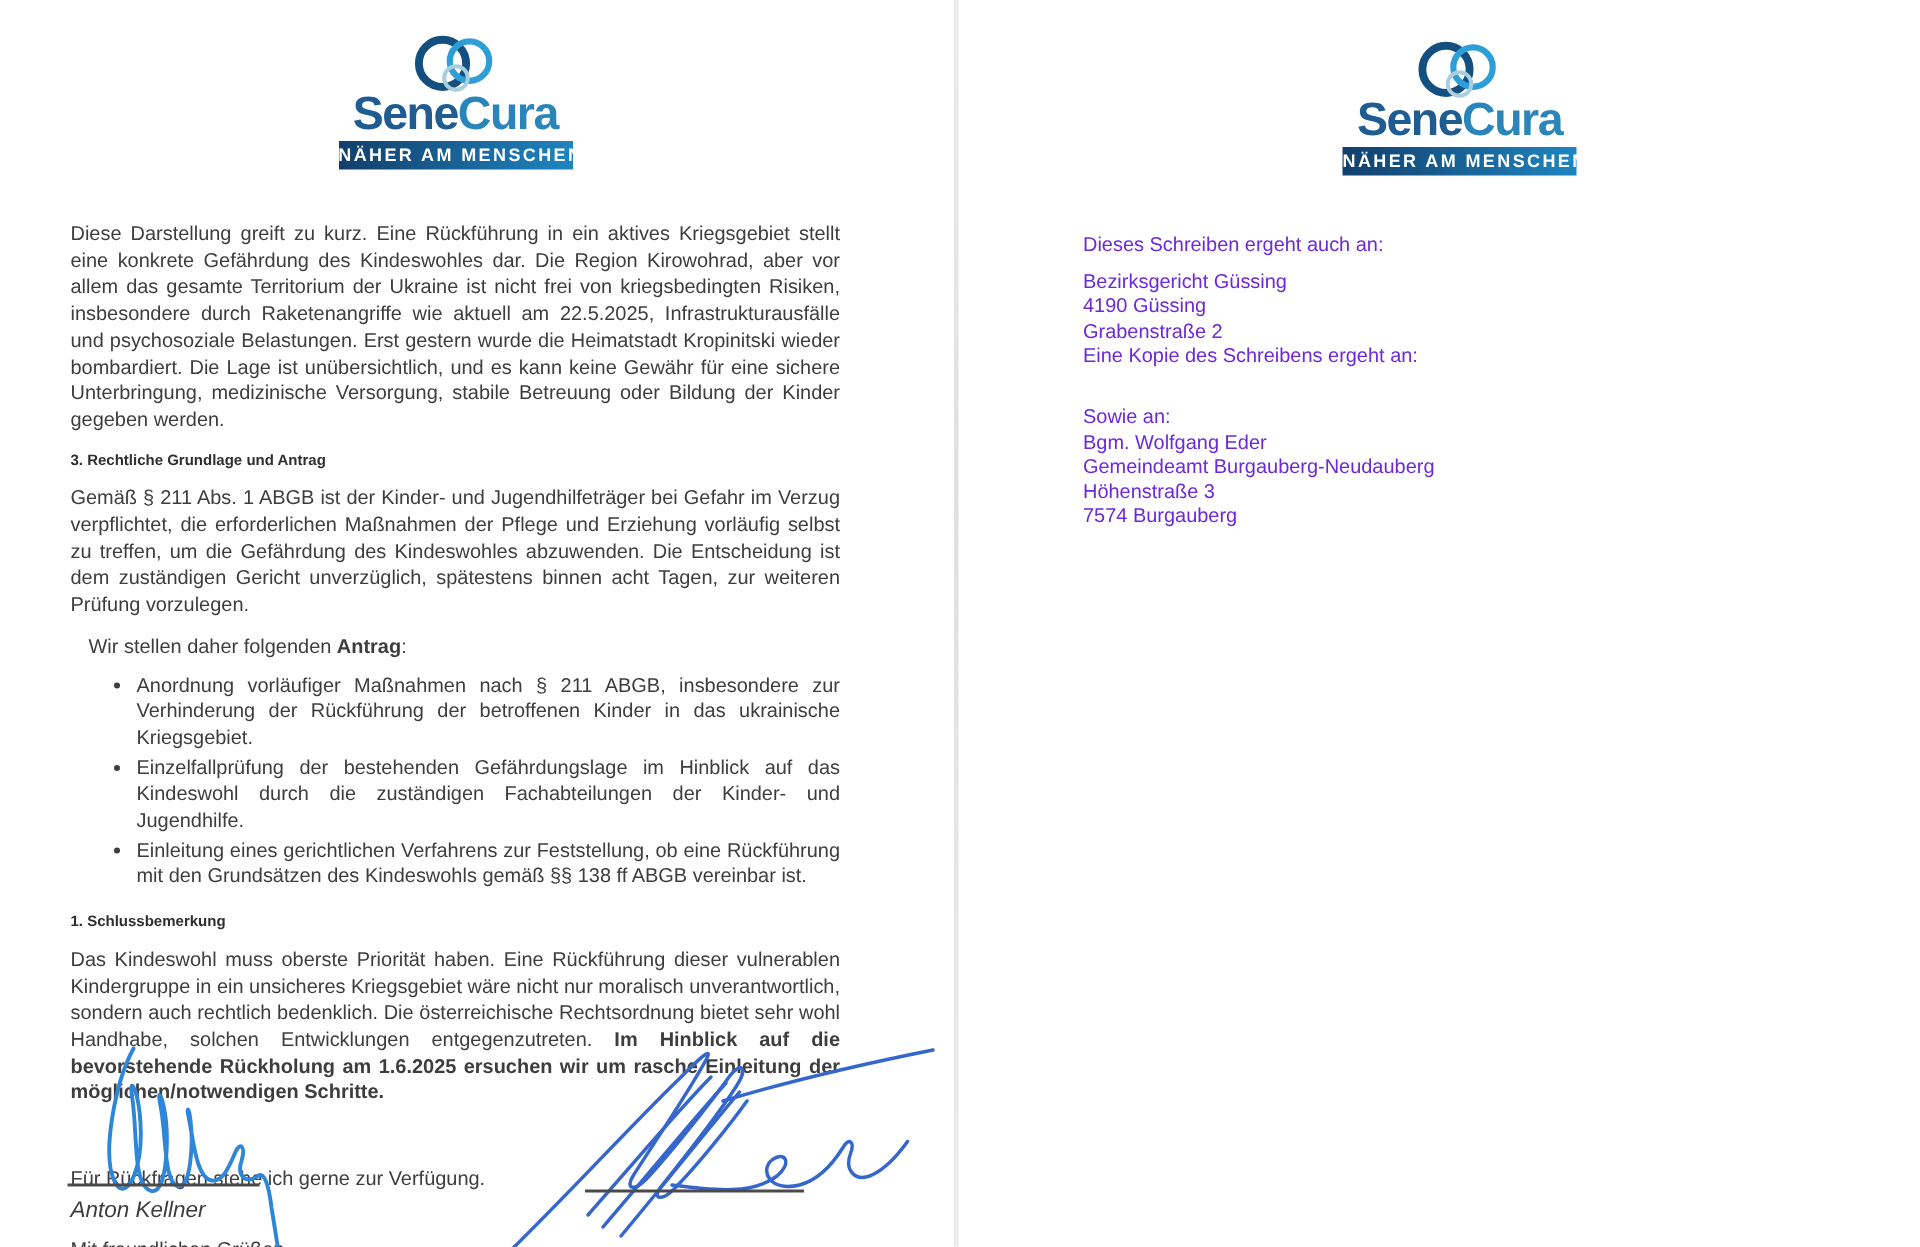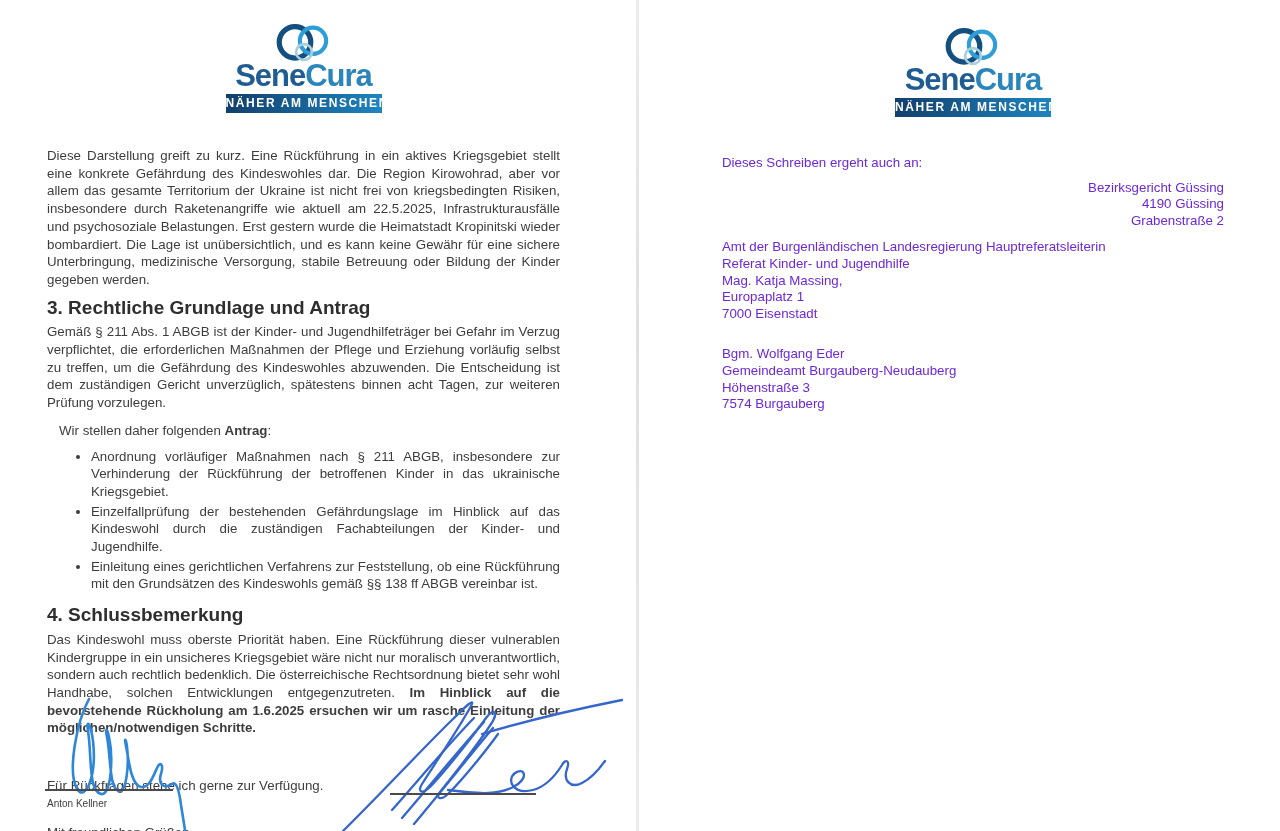--- a/index.html
+++ b/index.html
@@ -41,57 +41,57 @@
 
   
   .body-col {
     margin: 34px 77px 0 47px;
     color: #3d3d3d;
     font-size: 13.3px; line-height: 17.7px;
   }
   .body-col p { margin: 0; }
   .just { text-align: justify; }
   h3.sect {
-    font-size: 19px; color: #2e2e2e;
+    font-size: 10px; color: #2e2e2e;
     margin: 10px 0 7px 0; line-height: 17.7px;
   }
   h3.s4 { margin-top: 13px; }
   p.antrag-intro { margin: 10px 0 8px 12px; }
   ul.antrag-list {
     margin: 0; padding: 0 0 0 44px; list-style: disc;
   }
   ul.antrag-list li { text-align: justify; margin-bottom: 2px; }
   p.contact { margin-top: 40px; }
   p.closing { margin-top: 29px; }
 
   
   .sig-line {
     position: absolute; height: 2px; background: #4a4a4a;
   }
   .sig-line-left  { left: 45px;  top: 789px; width: 128px; }
   .sig-line-right { left: 390px; top: 793px; width: 146px; }
   .sig-name {
-    position: absolute; font-size: 10px; color: #3d3d3d;
+    position: absolute; font-size: 15px; color: #3d3d3d; font-style: italic;
   }
   .sig-name-left  { left: 47px;  top: 798px; }
   .sig-name-right { left: 405px; top: 802px; margin-top: 40px; }
   .sig-svg { position: absolute; overflow: visible; }
   .sig-svg-left  { left: 55px;  top: 693px; }
   .sig-svg-right { left: 330px; top: 688px; }
 
   
   .right-col {
     margin: 38px 56px 0 82px;
     color: #6d28d9;
     font-size: 13.3px; line-height: 16.6px;
   }
   .right-col .label  { margin: 0; }
   .addr { margin: 0; }
   .addr div { margin: 0; }
-  .addr1 { margin-top: 8px; text-align: right; }
+  .addr1 { margin-top: 8px; }
   .label2 { margin-top: 31px; }
   .addr2 { margin-top: 10px; }
   .block3 { margin-top: 24px; }
 </style>
 </head>
 <body>
 
 <div class="sheet page-left">
 
   <div class="logo">
@@ -111,21 +111,21 @@
     <p class="just">Gemäß § 211 Abs. 1 ABGB ist der Kinder- und Jugendhilfeträger bei Gefahr im Verzug verpflichtet, die erforderlichen Maßnahmen der Pflege und Erziehung vorläufig selbst zu treffen, um die Gefährdung des Kindeswohles abzuwenden. Die Entscheidung ist dem zuständigen Gericht unverzüglich, spätestens binnen acht Tagen, zur weiteren Prüfung vorzulegen.</p>
 
     <p class="antrag-intro"><span>Wir stellen daher folgenden </span><strong>Antrag</strong><span>:</span></p>
 
     <ul class="antrag-list">
       <li>Anordnung vorläufiger Maßnahmen nach § 211 ABGB, insbesondere zur Verhinderung der Rückführung der betroffenen Kinder in das ukrainische Kriegsgebiet.</li>
       <li>Einzelfallprüfung der bestehenden Gefährdungslage im Hinblick auf das Kindeswohl durch die zuständigen Fachabteilungen der Kinder- und Jugendhilfe.</li>
       <li>Einleitung eines gerichtlichen Verfahrens zur Feststellung, ob eine Rückführung mit den Grundsätzen des Kindeswohls gemäß §§ 138 ff ABGB vereinbar ist.</li>
     </ul>
 
-    <h3 class="sect s4">4. Schlussbemerkung</h3>
+    <h3 class="sect s4">1. Schlussbemerkung</h3>
     <p class="just"><span>Das Kindeswohl muss oberste Priorität haben. Eine Rückführung dieser vulnerablen Kindergruppe in ein unsicheres Kriegsgebiet wäre nicht nur moralisch unverantwortlich, sondern auch rechtlich bedenklich. Die österreichische Rechtsordnung bietet sehr wohl Handhabe, solchen Entwicklungen entgegenzutreten. </span><strong>Im Hinblick auf die bevorstehende Rückholung am 1.6.2025 ersuchen wir um rasche Einleitung der möglichen/notwendigen Schritte.</strong></p>
 
     <p class="contact">Für Rückfragen stehe ich gerne zur Verfügung.</p>
     <p class="closing">Mit freundlichen Grüßen</p>
   </div>
 
   <svg class="sig-svg sig-svg-left" width="160" height="138" viewBox="0 0 160 138">
     <g fill="none" stroke="#2e86d8" stroke-width="2.6" stroke-linecap="round">
       <path d="M34 6 C22 28 12 78 22 96 C30 109 42 84 38 48 C36 32 31 24 33 38 C37 62 33 98 46 101 C57 103 58 62 54 44 C52 35 50 34 52 44 C56 64 54 96 64 98 C72 99 74 70 72 54 C71 45 69 44 71 53 C74 68 76 92 86 94 C94 95 98 84 102 75 C105 68 109 71 106 81 C103 90 108 97 117 91 C121 88 124 96 126 112 L130 137"></path>
     </g>
@@ -162,28 +162,23 @@
   </div>
 
   <div class="right-col">
     <p class="label">Dieses Schreiben ergeht auch an:</p>
     <div class="addr addr1">
       <div>Bezirksgericht Güssing</div>
       <div>4190 Güssing</div>
       <div>Grabenstraße 2</div>
     </div>
 
-    <div class="addr addr2">
-      <div>Amt der Burgenländischen Landesregierung Hauptreferatsleiterin</div>
-      <div>Referat Kinder- und Jugendhilfe</div>
-      <div>Mag. Katja Massing,</div>
-      <div>Europaplatz 1</div>
-      <div>7000 Eisenstadt</div>
-    </div>
+    <p class="label label2">Eine Kopie des Schreibens ergeht an:</p>
 
     <div class="addr block3">
+      <div>Sowie an:</div>
       <div>Bgm. Wolfgang Eder</div>
       <div>Gemeindeamt Burgauberg-Neudauberg</div>
       <div>Höhenstraße 3</div>
       <div>7574 Burgauberg</div>
     </div>
   </div>
 </div>
 
 </body></html>

